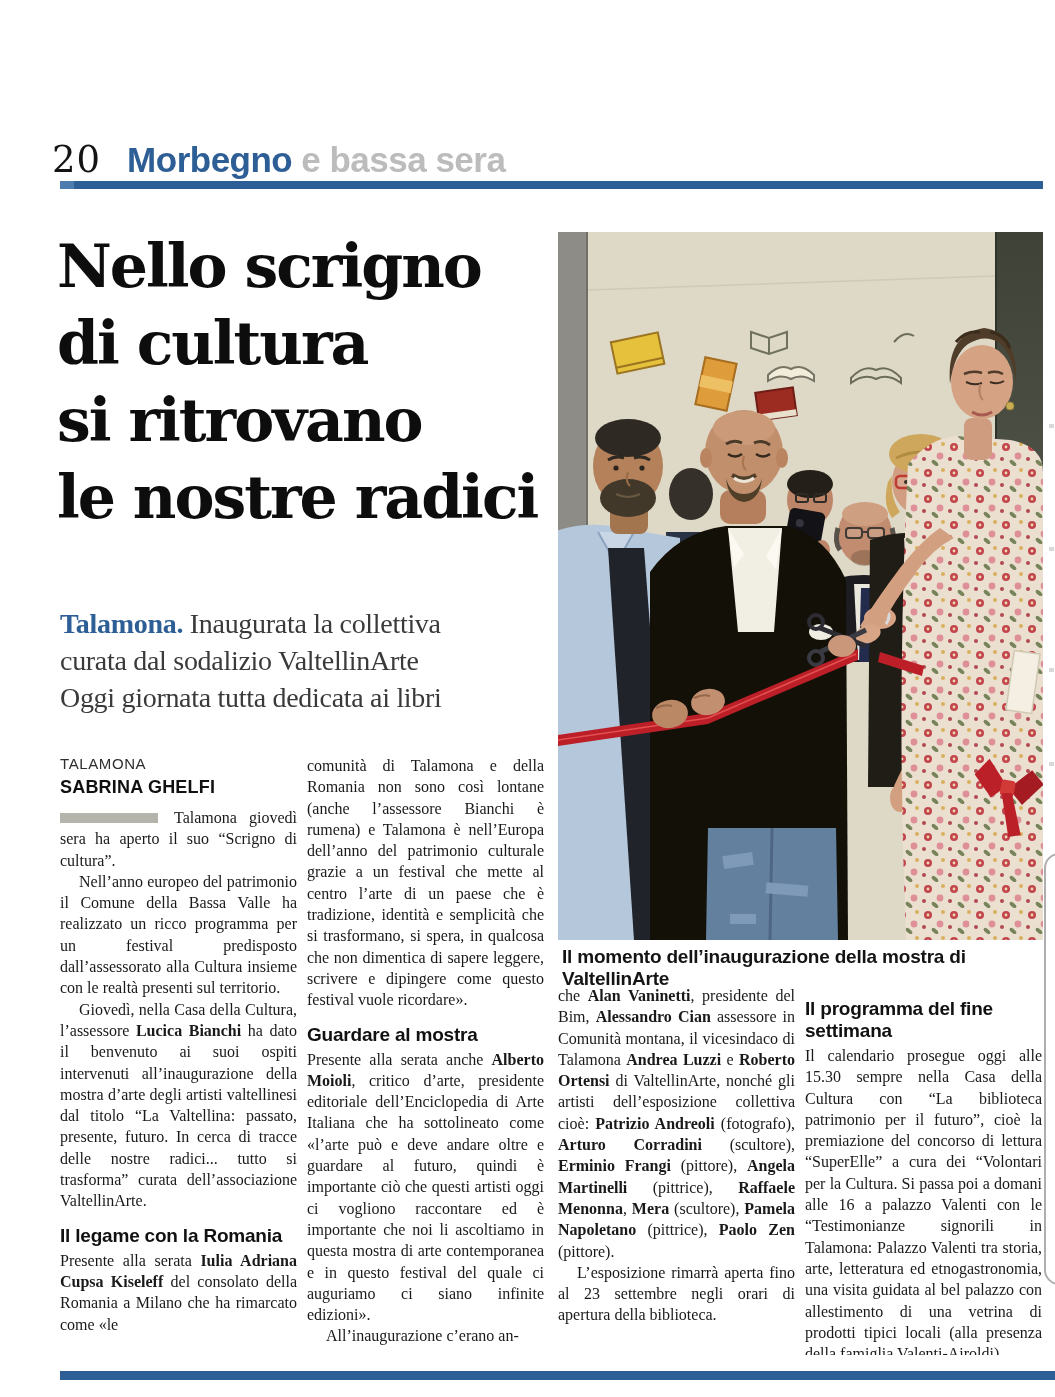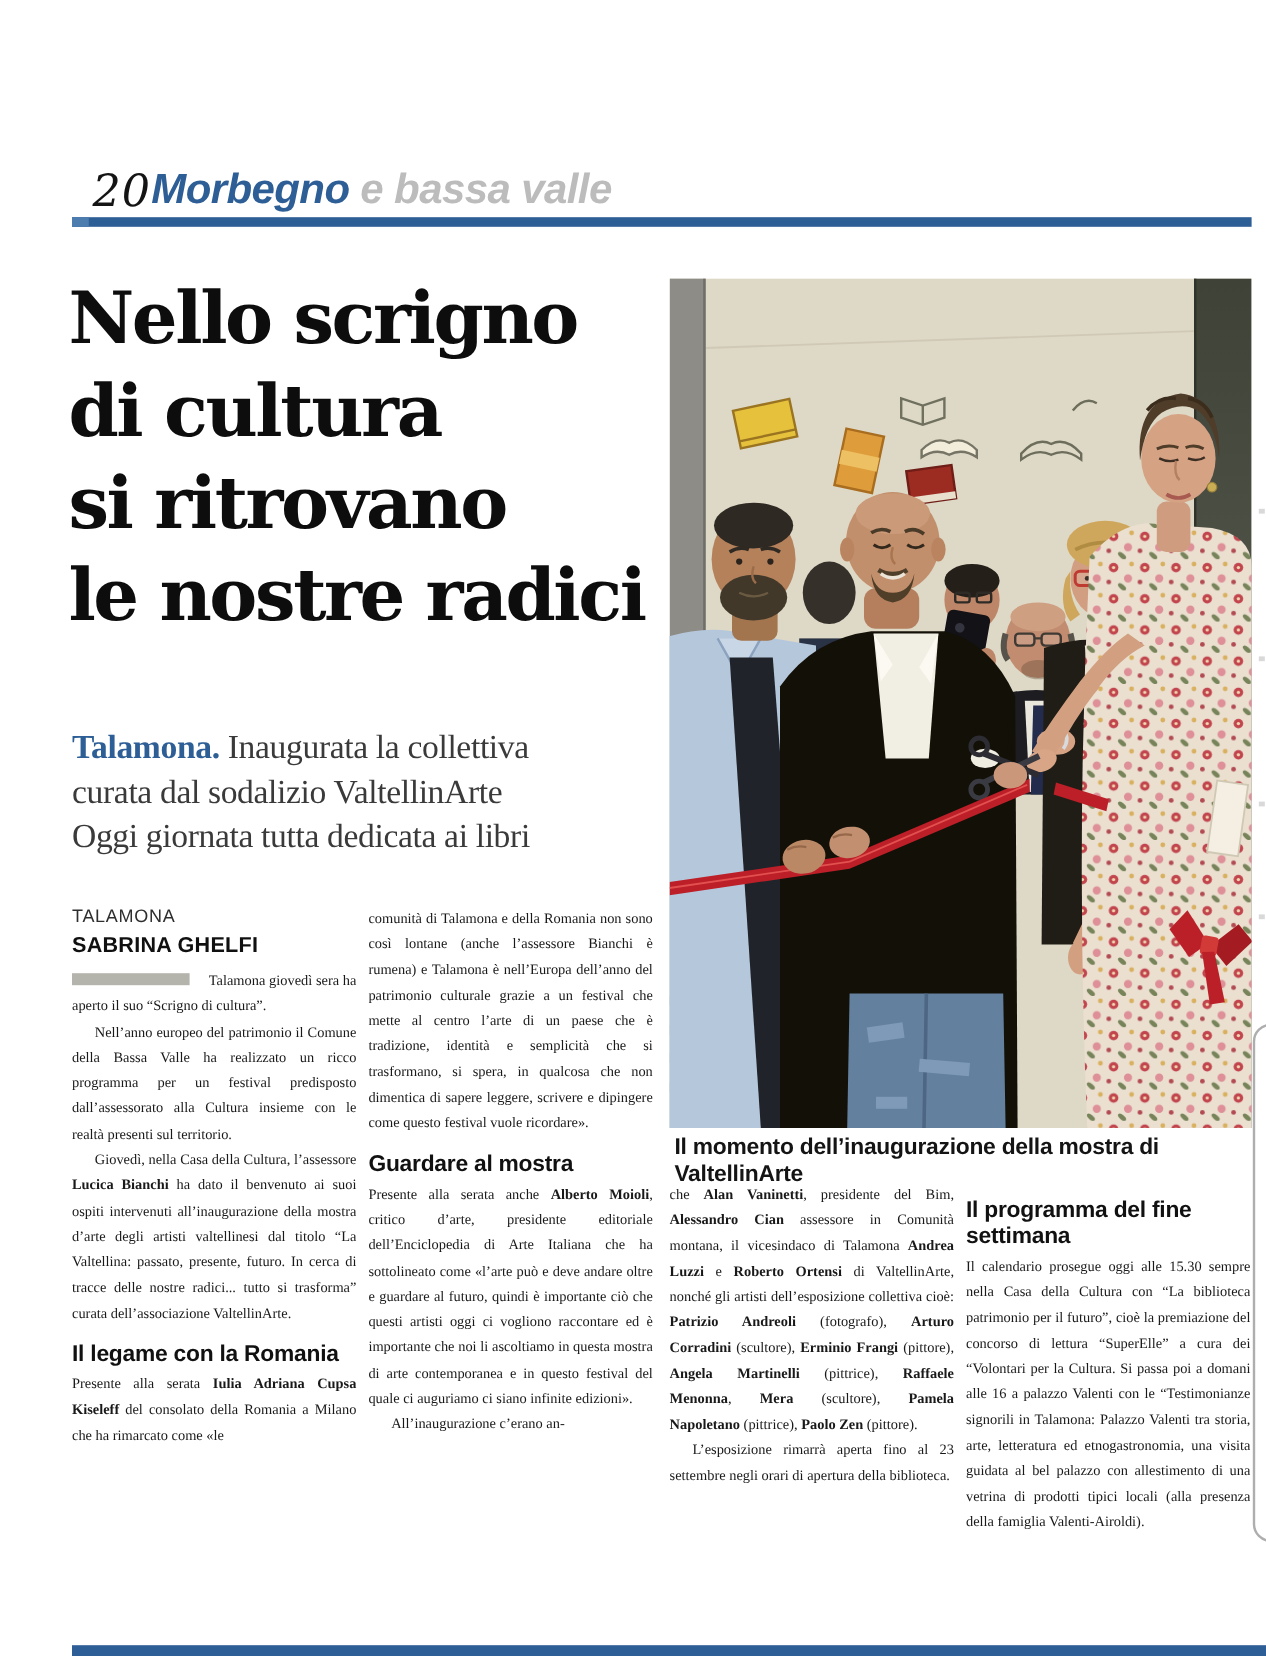--- a/index.html
+++ b/index.html
@@ -1,43 +1,43 @@
 <!DOCTYPE html>
 <html><head>
 <meta charset="utf-8">
 <style>
   html,body{margin:0;padding:0;background:#ffffff;}
   .page{position:relative;width:1055px;height:1397px;background:#ffffff;overflow:hidden;
         font-family:"Liberation Serif",serif;}
   
-  .masthead{position:absolute;left:77px;top:138px;display:flex;align-items:flex-start;font-style:italic;}
+  .masthead{position:absolute;left:52px;top:138px;display:flex;align-items:center;}
   .page-num{font-family:"DejaVu Serif",serif;font-size:37px;color:#141414;letter-spacing:1px;}
   .section-title{font-family:"Liberation Sans",sans-serif;font-weight:bold;font-size:35px;
-                 color:#2d5e95;letter-spacing:-0.5px;}
+                 color:#2d5e95;margin-left:26px;letter-spacing:-0.5px;}
   .section-sub{font-family:"Liberation Sans",sans-serif;font-weight:bold;font-size:35px;
                color:#bcbcbc;margin-left:9px;letter-spacing:-0.5px;}
   .rule-top{position:absolute;left:60px;top:181px;width:983px;height:8px;background:#2d5e95;}
   .rule-top-cap{position:absolute;left:60px;top:181px;width:14px;height:8px;background:#4d7cae;}
   
   .headline{position:absolute;left:57px;top:228px;width:505px;
             font-family:"DejaVu Serif",serif;font-weight:bold;font-size:60px;
             line-height:77px;color:#0d0d0d;letter-spacing:-2px;}
   
   .standfirst{position:absolute;left:60px;top:605px;width:512px;
               font-family:Liberation Serif, serif;font-size:28px;line-height:37px;
               color:#3a3a3a;letter-spacing:-0.3px;}
   .kicker{font-weight:bold;color:#2d5e95;}
   
   .byline-loc{font-family:"Liberation Sans",sans-serif;font-size:15px;color:#2e2e2e;
               letter-spacing:0.6px;margin-bottom:5px;}
   .byline-author{font-family:"Liberation Sans",sans-serif;font-weight:bold;font-size:18px;
                  color:#101010;margin-bottom:9px;letter-spacing:0.2px;}
   
   .col{position:absolute;width:237px;overflow:hidden;}
-  .col p{margin:0;font-size:12px;line-height:21.3px;text-align:justify;color:#191919;}
+  .col p{margin:0;font-size:16px;line-height:21.3px;text-align:justify;color:#191919;}
   .col p.indent{text-indent:19px;}
   .col p b{font-weight:bold;}
   .subhead{font-family:"Liberation Sans",sans-serif;font-weight:bold;font-size:19px;
            color:#111;margin:13px 0 3px 0;letter-spacing:-0.2px;}
   .lead-bar{display:inline-block;width:98px;height:10px;background:#b5b4ac;margin-right:16px;}
   
   .photo{position:absolute;left:558px;top:232px;width:485px;height:708px;}
   .caption{position:absolute;left:562px;top:946px;width:485px;
            font-family:"Liberation Sans",sans-serif;font-weight:bold;font-size:19px;
            color:#141414;letter-spacing:-0.2px;}
@@ -48,21 +48,21 @@
   .tick{position:absolute;width:5px;height:4px;background:#d9d9d9;left:1049px;}
 </style>
 </head>
 <body>
 
 <div class="page">
 
   <div class="masthead">
     <span class="page-num">20</span>
     <span class="section-title">Morbegno</span>
-    <span class="section-sub">e bassa valle</span>
+    <span class="section-sub">e bassa sera</span>
   </div>
   <div class="rule-top"></div>
   <div class="rule-top-cap"></div>
 
   <div class="headline">
       <div>Nello scrigno</div>
       <div>di cultura</div>
       <div>si ritrovano</div>
       <div>le nostre radici</div>
     </div>

